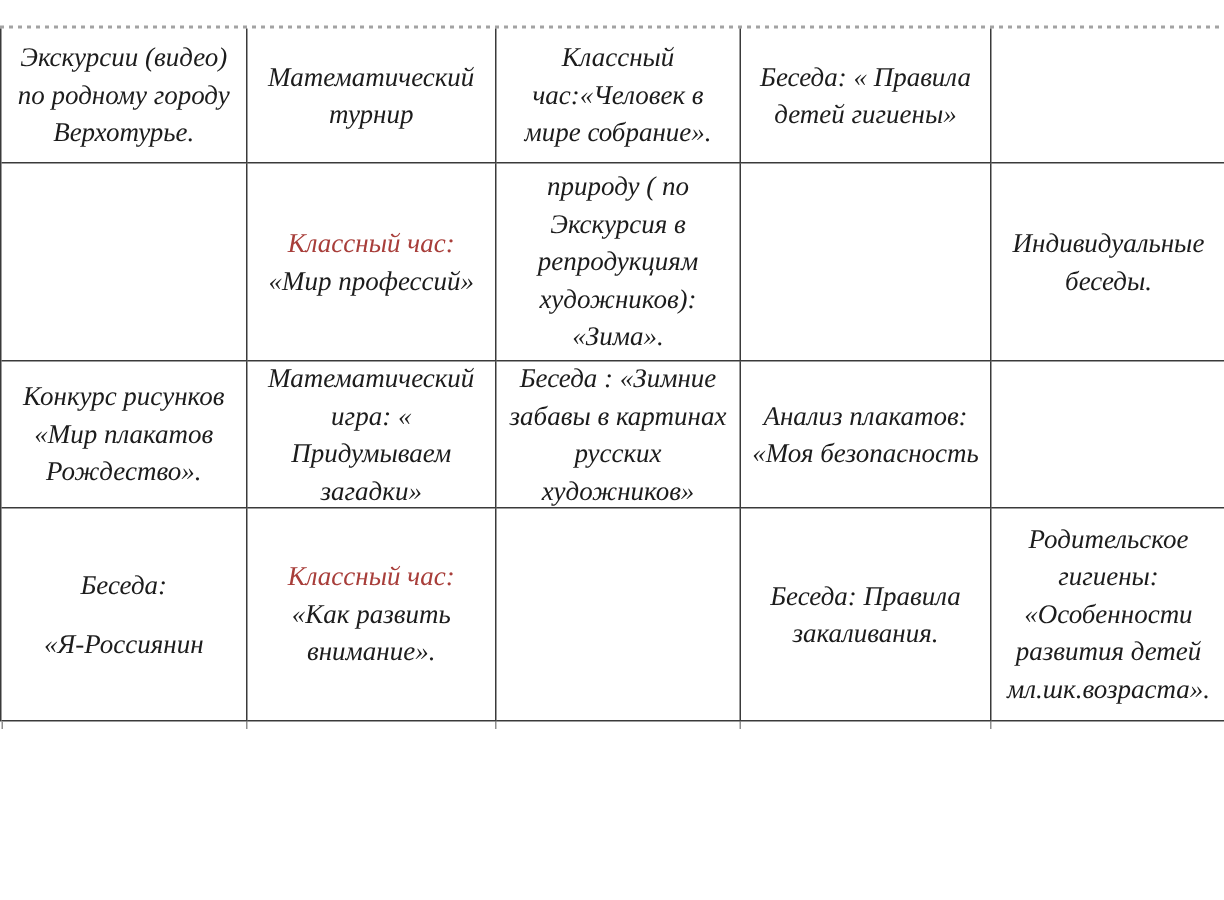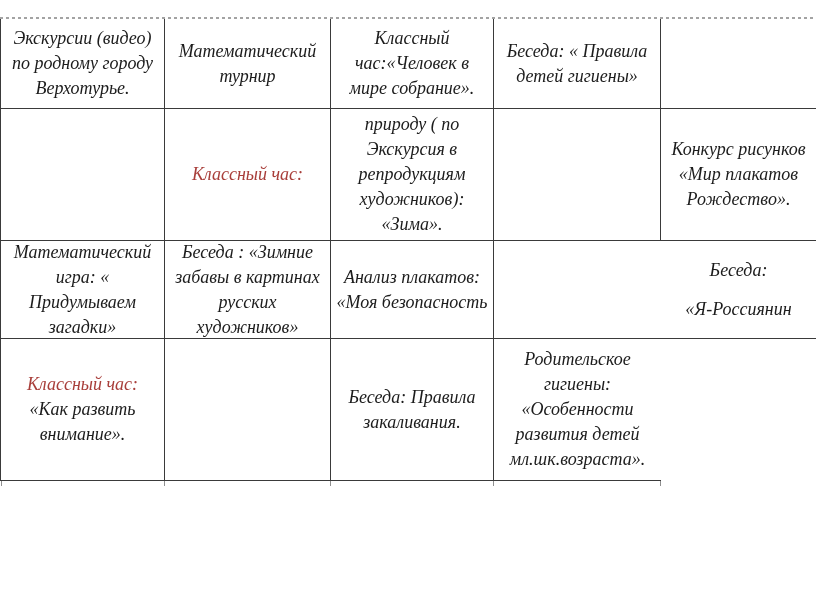--- a/index.html
+++ b/index.html
@@ -80,29 +80,34 @@
           <div class="line">мире собрание».</div>
         </div>
         <div class="cell">
           <div class="line">Беседа: « Правила</div>
           <div class="line">детей гигиены»</div>
         </div>
         <div class="cell last-col"></div>
         <div class="cell"></div>
         <div class="cell">
           <div class="line accent">Классный час:</div>
+          <div class="line">«Мир профессий»</div>
         </div>
         <div class="cell">
           <div class="line">природу ( по</div>
           <div class="line">Экскурсия в</div>
           <div class="line">репродукциям</div>
           <div class="line">художников):</div>
           <div class="line">«Зима».</div>
         </div>
         <div class="cell"></div>
+        <div class="cell last-col">
+          <div class="line">Индивидуальные</div>
+          <div class="line">беседы.</div>
+        </div>
         <div class="cell">
           <div class="line">Конкурс рисунков</div>
           <div class="line">«Мир плакатов</div>
           <div class="line">Рождество».</div>
         </div>
         <div class="cell">
           <div class="line">Математический</div>
           <div class="line">игра: «</div>
           <div class="line">Придумываем</div>
           <div class="line">загадки»</div>

